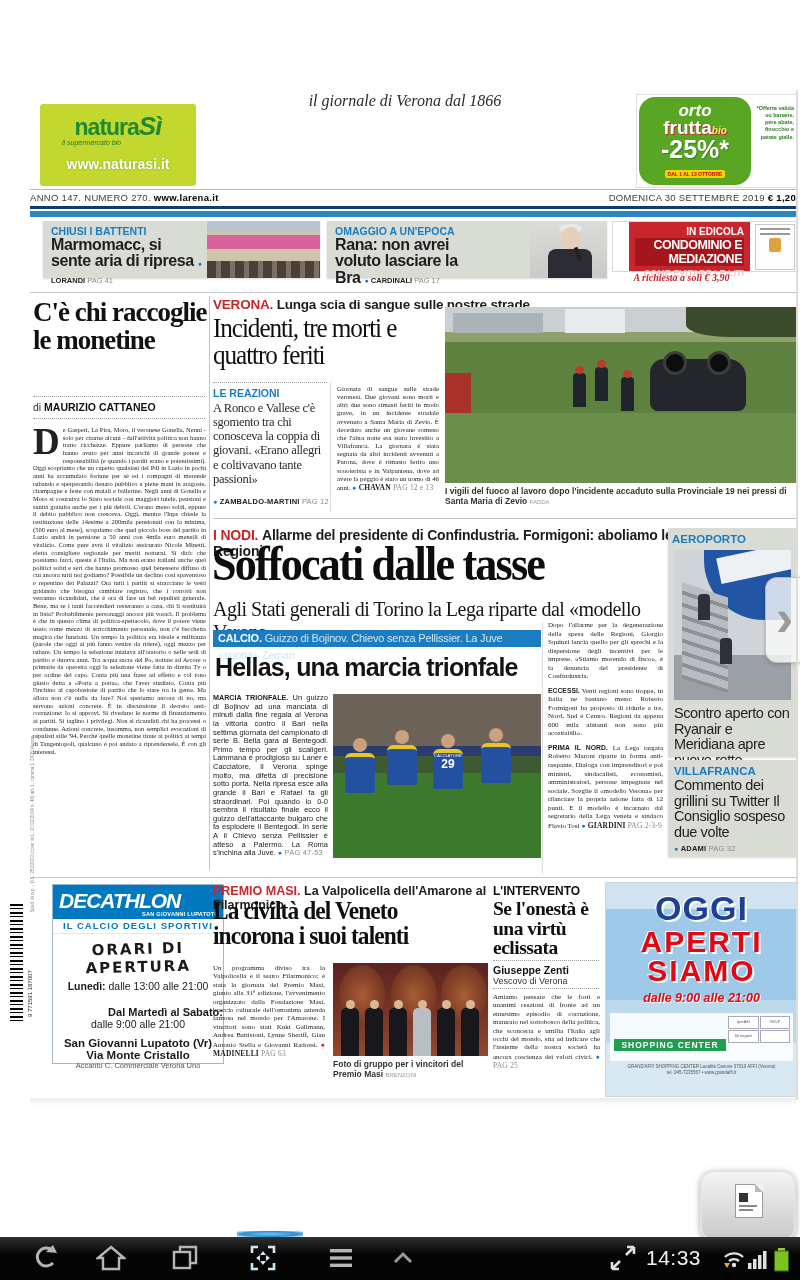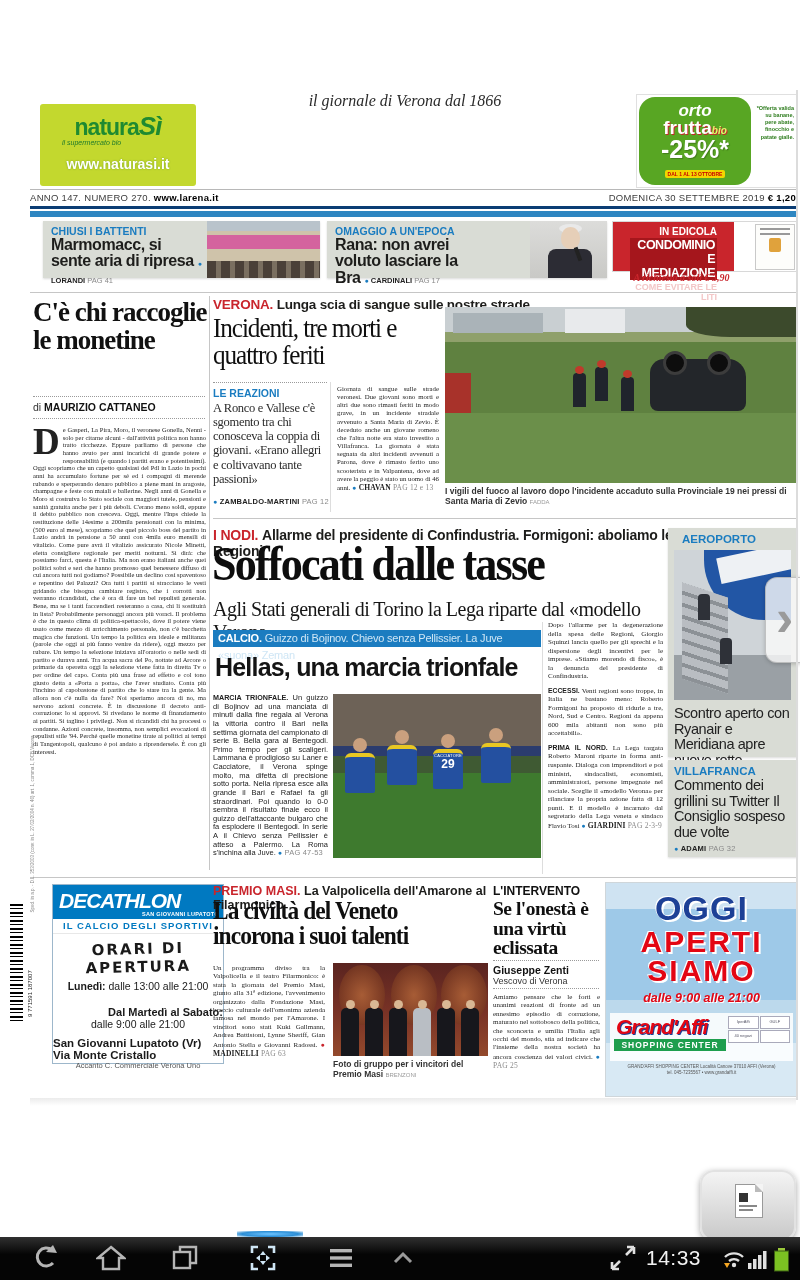--- a/index.html
+++ b/index.html
@@ -57,21 +57,21 @@
   .tphoto{position:absolute;top:0;height:57px;overflow:hidden}
   #t1photo{left:164px;width:113px;background:linear-gradient(#b9c3cb 0 18%,#cfc3aa 18% 100%)}
   #t1photo .banner{position:absolute;left:0;top:14px;width:113px;height:14px;background:#d4639e}
   #t1photo .win{position:absolute;left:0;top:40px;width:113px;height:17px;background:repeating-linear-gradient(90deg,#4a4038 0 9px,#7a6f60 9px 14px)}
   #t2photo{left:203px;width:77px;background:linear-gradient(#dcdcda,#c9c9c6)}
   #t2photo .suit{position:absolute;left:18px;top:28px;width:44px;height:29px;background:#2c2c34;border-radius:8px 8px 0 0}
   #t2photo .head{position:absolute;left:31px;top:6px;width:19px;height:22px;background:#e6cfb8;border-radius:50% 50% 45% 45%}
   #t2photo .hair{position:absolute;left:29px;top:3px;width:23px;height:9px;background:#e9e9e9;border-radius:50%}
   #t2photo .mic{position:absolute;left:46px;top:26px;width:4px;height:14px;background:#222;transform:rotate(-20deg)}
   #edicola{left:612px;top:221px;width:184px;height:49px;background:#fff;border:1px solid #d8d8d8}
-  #edicola .red{position:absolute;left:0;top:0;width:121px;height:49px;background:#c9252c;text-align:right;padding:4px 17px;box-sizing:border-box}
+  #edicola .red{position:absolute;left:16px;top:0;width:121px;height:49px;background:#c9252c;text-align:right;padding:4px 6px;box-sizing:border-box}
   #edicola .e1{color:#fff;font-weight:bold;font-size:10px}
   #edicola .e2{color:#fff;font-weight:900;font-size:12.5px;letter-spacing:-.5px;background:#a5161c;display:inline-block;padding:0 2px;margin-top:1px}
   #edicola .e3{color:#f3c7c7;font-weight:bold;font-size:9px;margin-top:1px}
   #edicola .book{position:absolute;left:142px;top:2px;width:38px;height:44px;background:#fdfdfb;border:1px solid #c9c9c9}
   #edicola .book .bl{height:2px;background:#999;margin:3px 4px 0}
   #edicola .book .or{width:12px;height:14px;background:#e0a23c;margin:3px auto 0;border-radius:2px}
   #edprice{left:612px;top:272px;width:139px;text-align:center;font-family:"Liberation Serif",serif;font-style:italic;font-weight:bold;font-size:10px;color:#c9252c}
 
   
   #vr1{left:209px;top:296px;width:1px;height:574px}
@@ -134,21 +134,21 @@
   #cl-body b.lbl{font-size:7.2px}
   #hellas{left:333px;top:694px;width:208px;height:164px;background:linear-gradient(#6d6257 0 38%,#3f5a33 38% 48%,#3e7a2e 48% 100%);overflow:hidden}
   #hellas .band{position:absolute;left:0;top:52px;width:208px;height:10px;background:#2b3c6e}
   .plyr{position:absolute;width:34px;height:62px}
   .plyr .hd{width:14px;height:14px;background:#caa07e;border-radius:50%;margin:0 auto}
   .plyr .sh{width:30px;height:36px;background:#2450a0;border-radius:6px 6px 2px 2px;margin:1px auto 0;border-top:4px solid #e8c723}
   .plyr .num{color:#fff;font-weight:bold;font-size:12px;text-align:center;line-height:1}
   .plyr .nm{color:#fff;font-size:4px;text-align:center;letter-spacing:.2px}
 
   
-  #sb-aero{left:668px;top:528px;width:129px;height:229px;padding:5px 14px;box-sizing:border-box}
+  #sb-aero{left:668px;top:528px;width:129px;height:229px;padding:5px 4px;box-sizing:border-box}
   #sb-aero .lbl,#sb-villa .lbl{font-size:11.5px}
   #aeroph{position:absolute;left:6px;top:22px;width:117px;height:150px;background:linear-gradient(#cfd4d8 0 70%,#9aa0a5 70% 100%);overflow:hidden}
   #aeroph .fus{position:absolute;left:30px;top:0;width:90px;height:70px;background:#2256a5;border-radius:0 0 0 60px}
   #aeroph .wht{position:absolute;left:44px;top:0;width:80px;height:26px;background:#eef1f4;transform:rotate(-12deg)}
   #aeroph .stair{position:absolute;left:8px;top:40px;width:46px;height:96px;background:repeating-linear-gradient(#b9bdc2 0 8px,#8c9196 8px 12px);transform:skewY(18deg)}
   #aeroph .p1,#aeroph .p2{position:absolute;width:12px;height:26px;background:#2e3138;border-radius:4px 4px 0 0}
   #aeroph .p1{left:46px;top:88px}
   #aeroph .p2{left:24px;top:44px}
   #sb-aero .txt{position:absolute;left:6px;top:178px;width:117px;font-size:14.5px;line-height:1.07;color:#222;letter-spacing:-.4px}
   #sb-aero .byl{position:absolute;left:6px;top:244px}
@@ -167,21 +167,21 @@
 
   #dec{left:52px;top:884px;width:170px;height:178px;border:1px solid #9db7cb;background:#fff}
   #dec .hd{height:34px;background:#0079c1;position:relative}
   #dec .brand{color:#fff;font-style:italic;font-weight:900;font-size:21px;letter-spacing:-1px;padding:4px 0 0 6px}
   #dec .loc{position:absolute;right:4px;bottom:2px;color:#fff;font-size:5.5px;font-weight:bold;letter-spacing:.3px}
   #dec .strip{height:14px;text-align:center;color:#0079c1;font-weight:bold;font-size:9.5px;letter-spacing:1px;line-height:14px;border-bottom:1px solid #e8e8e8}
   #dec .orari{text-align:center;font-size:15px;font-weight:bold;letter-spacing:2px;margin-top:6px;transform:rotate(-1.5deg);font-family:"DejaVu Sans",sans-serif}
   #dec .l1{text-align:center;font-size:10.5px;margin-top:4px}
   #dec .l2{text-align:right;font-size:11px;font-weight:bold;margin-top:14px}
   #dec .l3{text-align:center;font-size:10.5px}
-  #dec .a1{font-size:11.5px;font-weight:bold;margin-top:7px}
+  #dec .a1{text-align:center;font-size:11.5px;font-weight:bold;margin-top:7px}
   #dec .a3{text-align:center;font-size:7.5px;color:#555}
 
   #pm-kick{left:213px;top:884px;width:280px;font-size:12.5px}
   #pm-kick .rest{color:#1d1d1b;font-weight:bold}
   #pm-head{left:213px;top:898px;width:278px;font-weight:900;font-size:26px;line-height:.98;letter-spacing:-1px;color:#0f0f0f}
   #pm-body{left:213px;top:964px;width:112px;height:100px;font-size:7px;line-height:1.2;color:#1c1c1c;overflow:hidden}
   #masiph{left:333px;top:963px;width:155px;height:93px;background:linear-gradient(#5a2420,#7a3326 55%,#93492c);overflow:hidden}
   #masiph .brl{position:absolute;width:46px;height:60px;border-radius:50%;background:radial-gradient(#b5683a,#7a3a22 70%);opacity:.8;top:2px}
   #masiph .g{position:absolute;bottom:0;width:18px;height:48px;background:#17171c;border-radius:5px 5px 0 0}
   #masiph .g .h{width:9px;height:9px;background:#d9b894;border-radius:50%;margin:-8px auto 0}
@@ -473,21 +473,20 @@
   <span>Amiamo pensare che le forti e unanimi reazioni di fronte ad un ennesimo episodio di corruzione, maturato nel sottobosco della politica, che sconcerta e umilia l'Italia agli occhi del mondo, stia ad indicare che l'insieme della nostra società ha ancora coscienza dei valori civici.</span>
   <span class="byl"><span class="dot">●</span> <span class="pg">PAG 25</span></span>
 </div>
 
 <div class="abs" id="oggi">
   <div class="w1">OGGI</div>
   <div class="w2">APERTI</div>
   <div class="w2">SIAMO</div>
   <div class="hrs">dalle 9:00 alle 21:00</div>
   <div class="gblock">
-    <div class="ga">Grand'Affi</div>
     <div class="gc">SHOPPING CENTER</div>
     <div class="logos">
       <span>IperAffi</span>
       <span>GULF</span>
       <span>40 negozi</span>
       <span></span>
     </div>
   </div>
   <div class="fine">
     <div>GRAND'AFFI SHOPPING CENTER Località Canove 37010 AFFI (Verona)</div>

